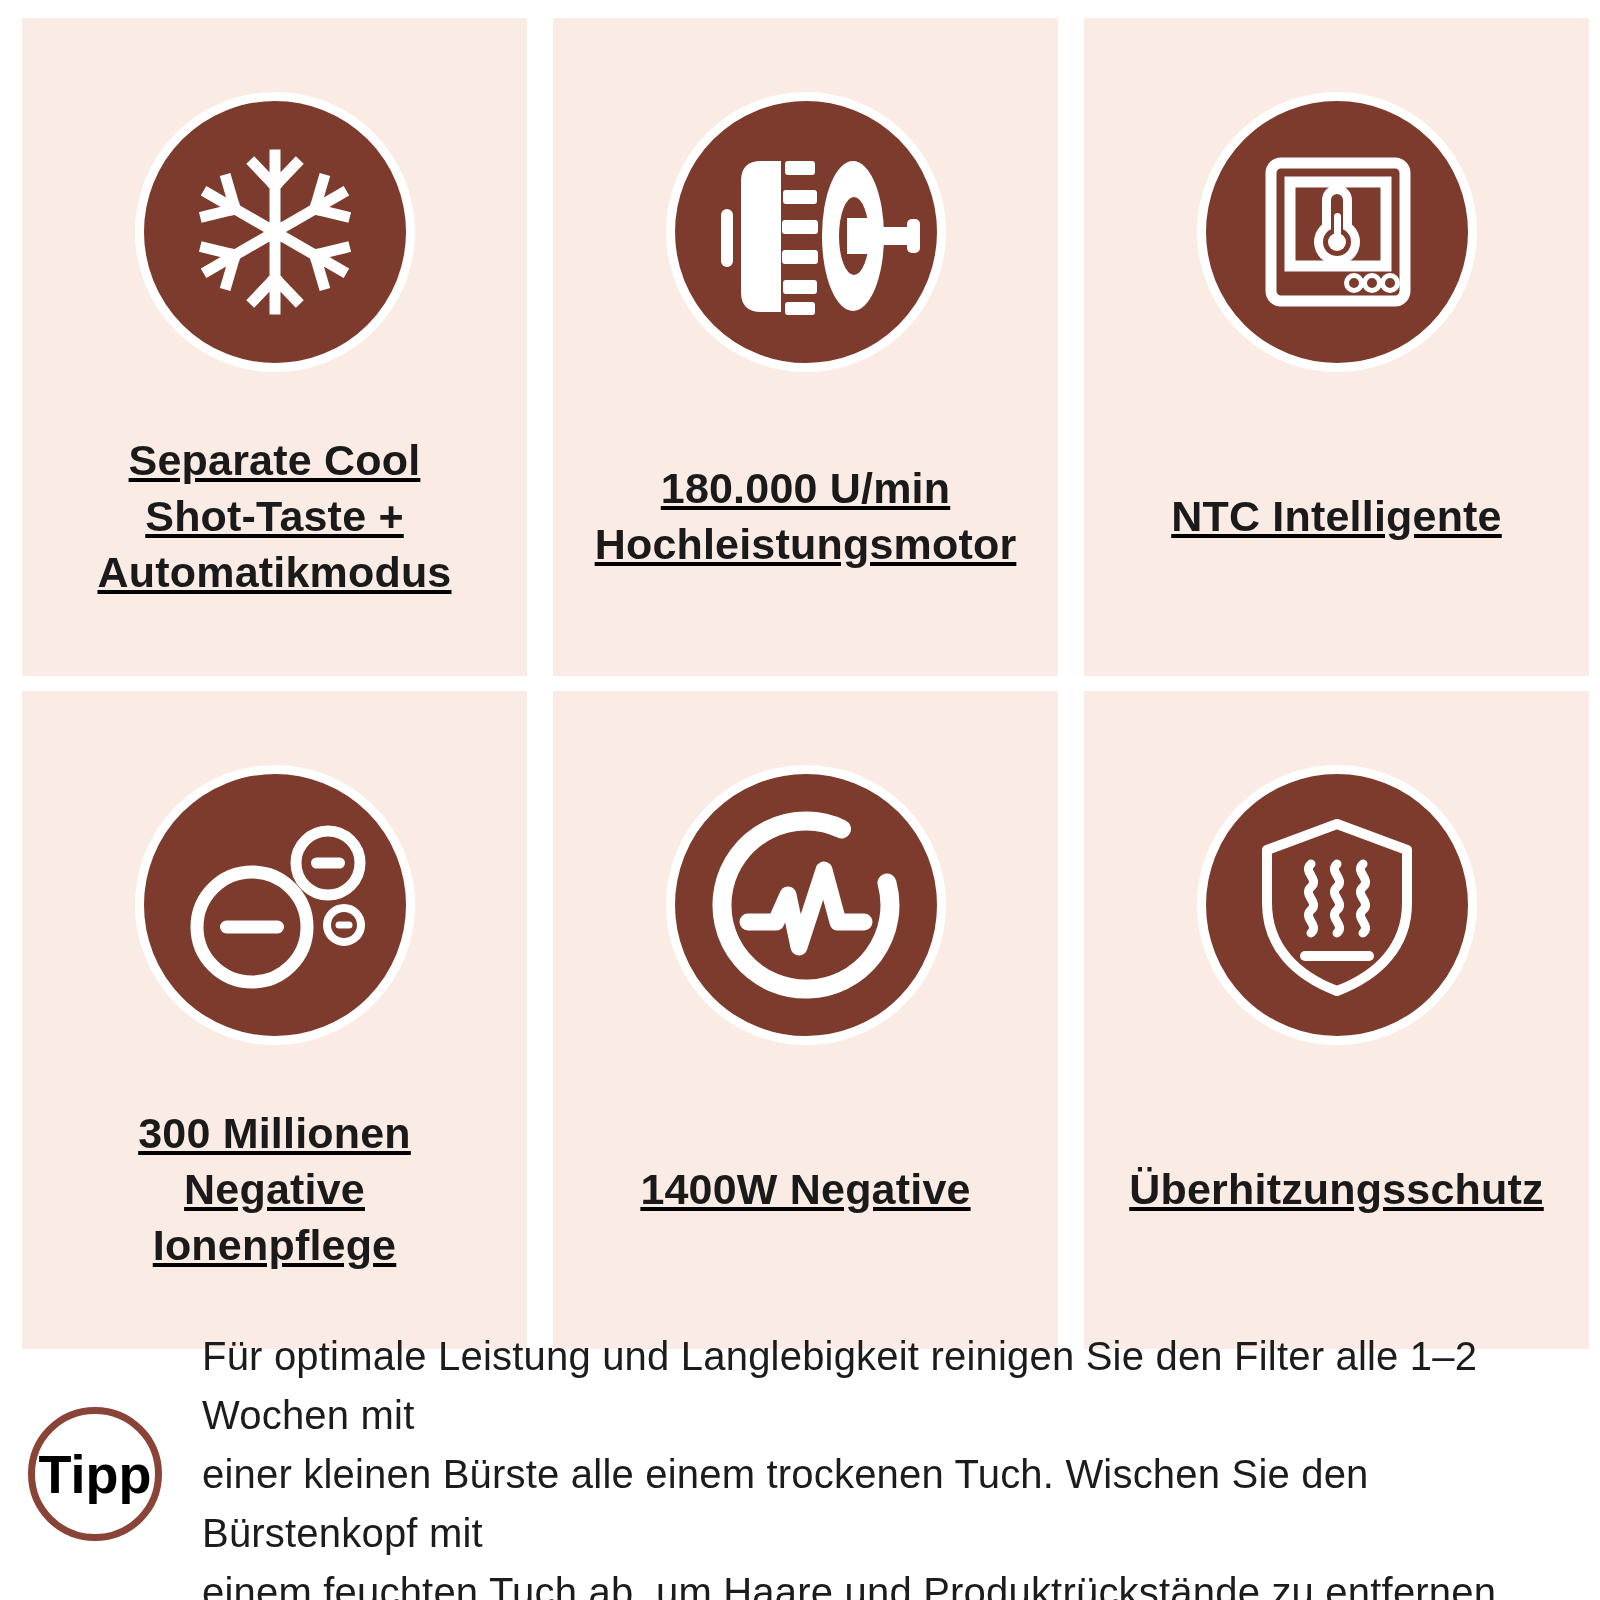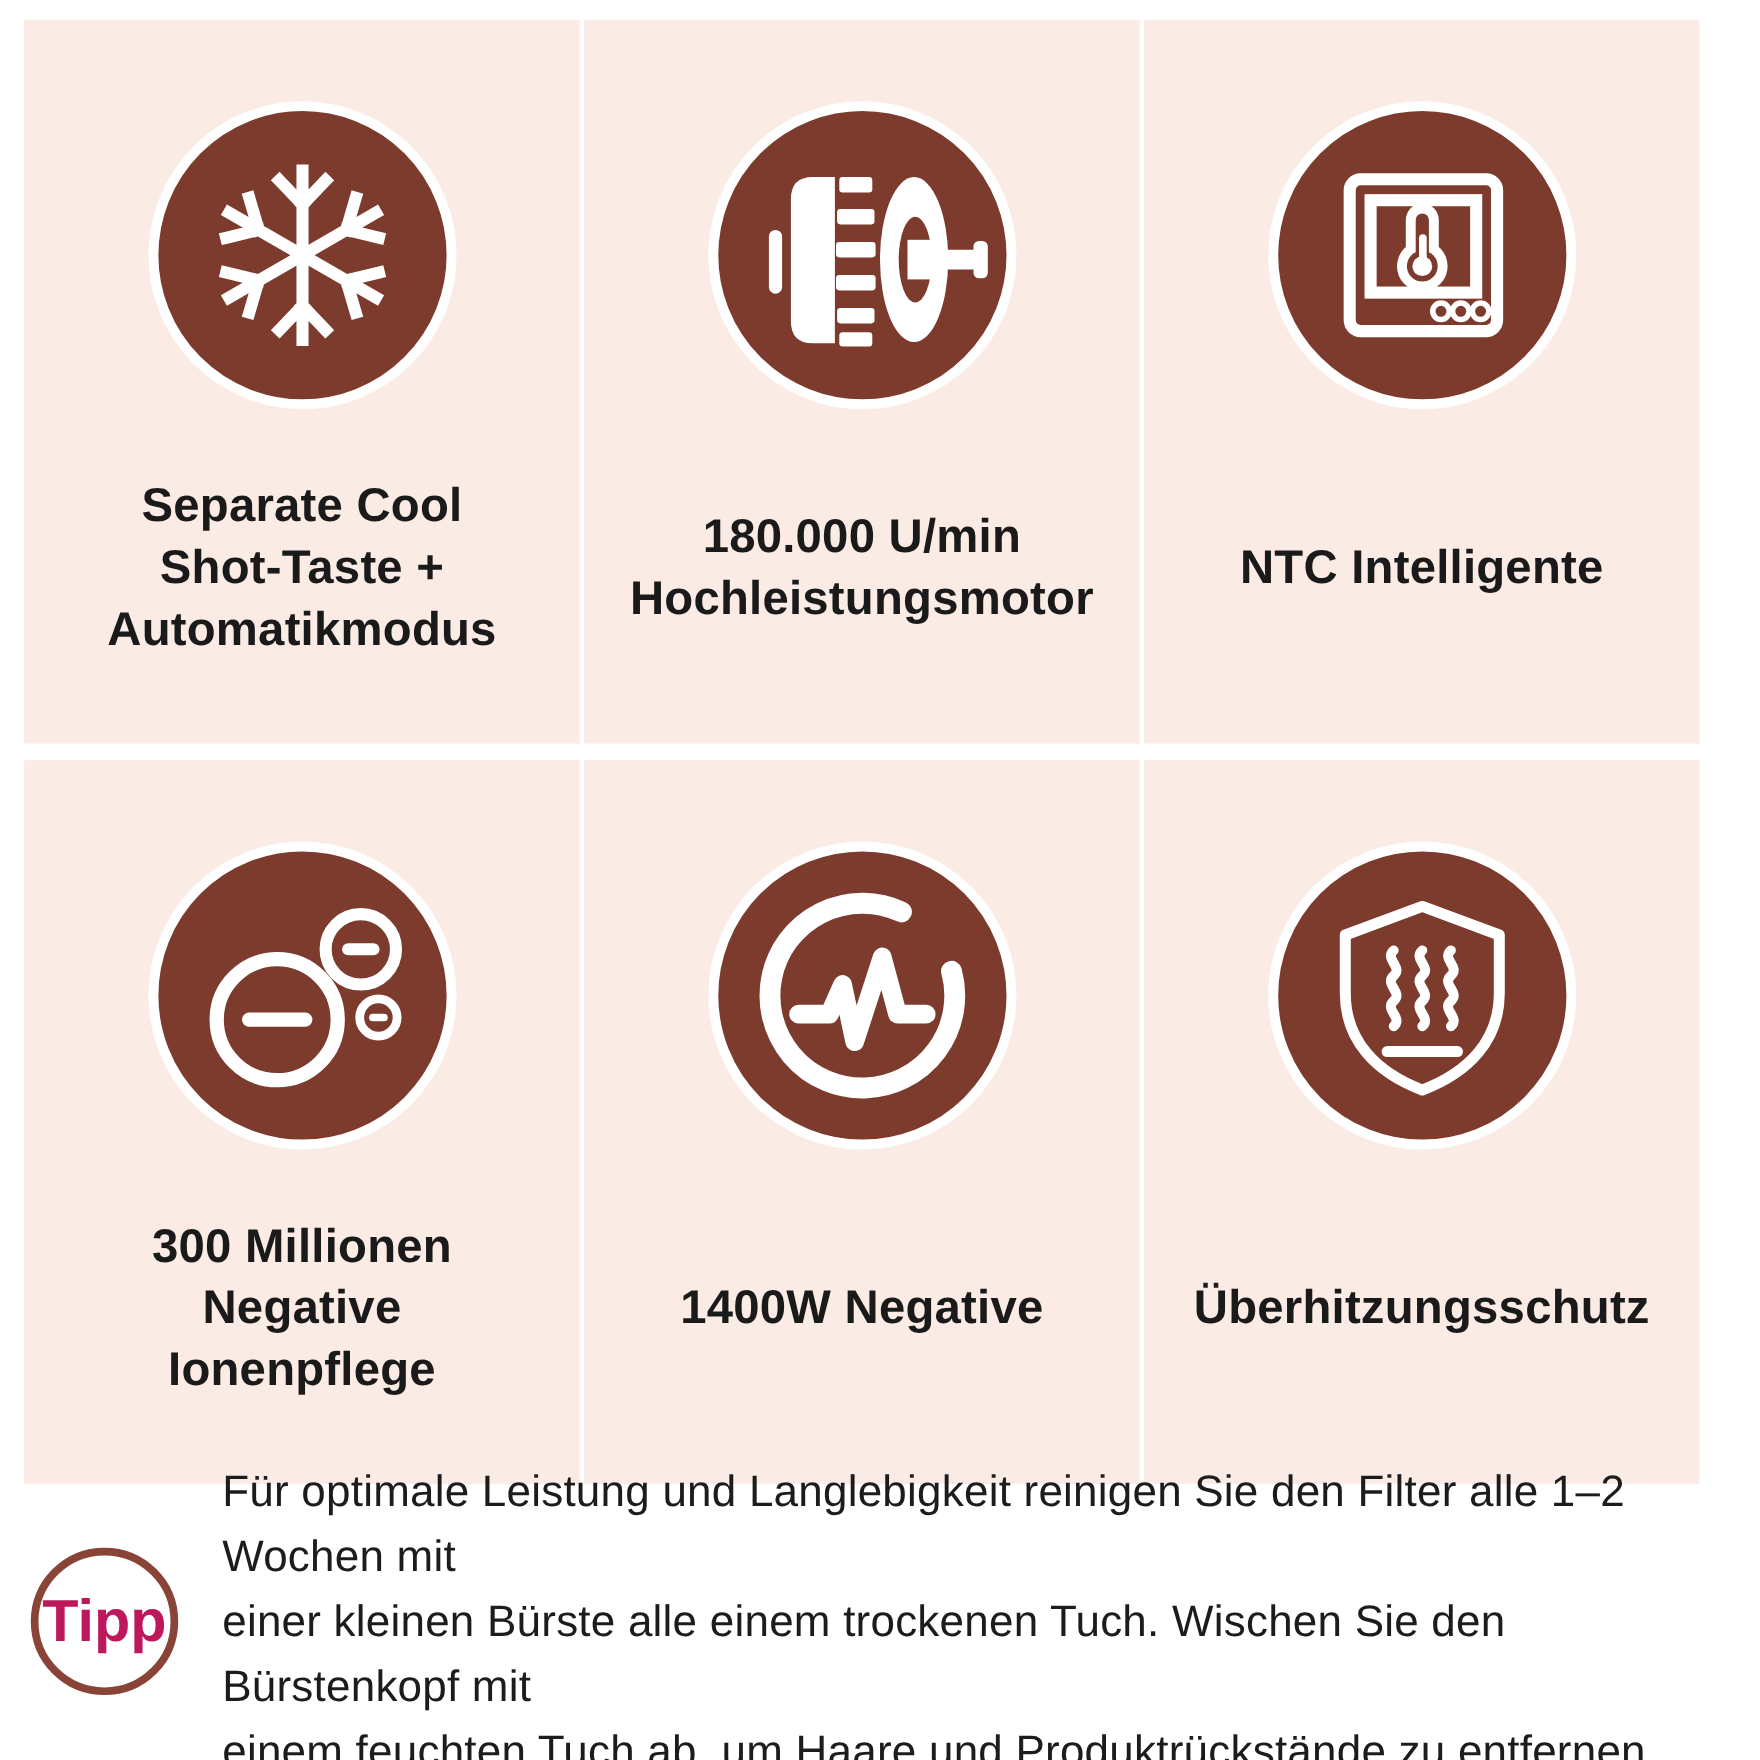--- a/index.html
+++ b/index.html
@@ -6,22 +6,23 @@
   body{
     width:1600px;height:1600px;
     background:#ffffff;
     font-family:"Liberation Sans", sans-serif;
     overflow:hidden;
   }
   .grid{
     display:grid;
     grid-template-columns:repeat(3,505px);
     grid-auto-rows:658px;
-    gap:15px 4px;
+    gap:15px 26px;
     padding:18px 23px 0 22px;
+    text-decoration:underline;
   }
   .card{
     background:#FBEBE5;
     box-sizing:border-box;
     display:flex;
     flex-direction:column;
     align-items:center;
     padding-top:74px;
   }
   .icon-badge{
@@ -57,21 +58,21 @@
   }
   .tip-badge{
     width:134px;height:134px;
     box-sizing:border-box;
     flex:none;
     border:7px solid #8A4437;
     border-radius:50%;
     display:flex;
     align-items:center;
     justify-content:center;
-    color:#be185d;
+    color:#000000;
     font-weight:bold;
     font-size:54px;
   }
   .tip-text{
     font-size:40px;
     line-height:59px;
     color:#1C1C1C;
     letter-spacing:0.2px;
   }
 </style>

